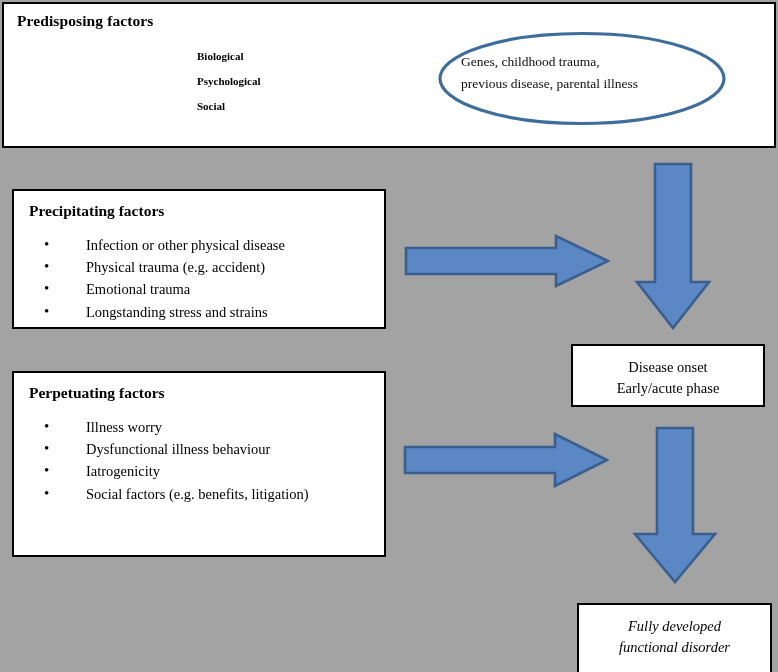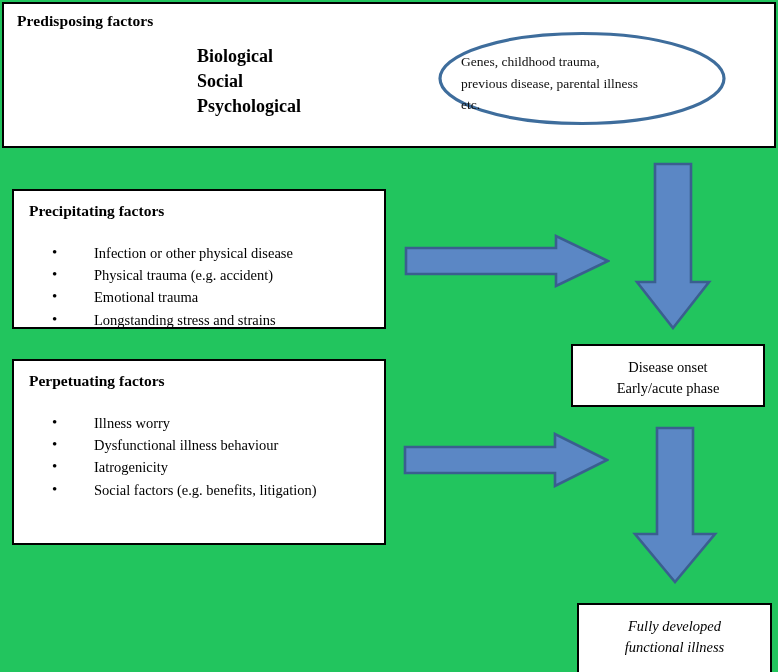--- a/index.html
+++ b/index.html
@@ -4,21 +4,21 @@
 <style>
   html, body {
     margin: 0;
     padding: 0;
     background: #ffffff;
   }
   #canvas {
     position: relative;
     width: 778px;
     height: 672px;
-    background: #22c55e;
+    background: #a3a3a3;
     font-family: "Liberation Serif", "DejaVu Serif", serif;
     overflow: hidden;
   }
 
   
   .box {
     position: absolute;
     box-sizing: border-box;
     background: #ffffff;
     border: 2px solid #000000;
@@ -37,21 +37,21 @@
     top: 8px;
     font-size: 15.5px;
     font-weight: bold;
     color: #000;
     letter-spacing: 0.1px;
   }
   #predisposing-list {
     position: absolute;
     left: 193px;
     top: 40px;
-    font-size: 18px;
+    font-size: 11px;
     font-weight: bold;
     line-height: 25px;
     color: #000;
   }
 
   
   #ellipse-wrap {
     position: absolute;
     left: 433px;
     top: 27px;
@@ -76,38 +76,38 @@
 
   
   #precipitating-box {
     left: 12px;
     top: 189px;
     width: 374px;
     height: 140px;
   }
   #perpetuating-box {
     left: 12px;
-    top: 359px;
+    top: 371px;
     width: 374px;
     height: 186px;
   }
   .factors-title {
     position: absolute;
     left: 15px;
     top: 11px;
     font-size: 15.5px;
     font-weight: bold;
     color: #000;
   }
   .factors-list {
     position: absolute;
     left: 14px;
     top: 43px;
     right: 6px;
-    margin: 8px;
+    margin: 0;
     padding: 0;
     list-style: none;
     font-size: 14.5px;
     line-height: 22.2px;
     color: #000;
   }
   .factors-list li {
     position: relative;
     padding-left: 58px;
   }
@@ -164,32 +164,31 @@
 </style>
 </head>
 <body>
 
 <div id="canvas">
 
   <div class="box" id="predisposing-box">
     <div id="predisposing-title">Predisposing factors</div>
     <div id="predisposing-list">
       <div>Biological</div>
+      <div>Psychological</div>
       <div>Social</div>
-      <div>Psychological</div>
     </div>
 
     <div id="ellipse-wrap">
       <svg width="290" height="95" viewBox="0 0 290 95" aria-hidden="true">
         <ellipse cx="145" cy="47.5" rx="142" ry="45" fill="#ffffff" stroke="#3E6D9C" stroke-width="3.2"></ellipse>
       </svg>
       <div id="ellipse-text">
         <div>Genes, childhood trauma,</div>
         <div>previous disease, parental illness</div>
-        <div>etc.</div>
       </div>
     </div>
   </div>
 
   <div class="box" id="precipitating-box">
     <div class="factors-title">Precipitating factors</div>
     <ul class="factors-list">
       <li>Infection or other physical disease</li>
       <li>Physical trauma (e.g. accident)</li>
       <li>Emotional trauma</li>
@@ -210,21 +209,21 @@
   <div class="box" id="disease-onset-box">
     <div class="stage-text">
       <div>Disease onset</div>
       <div>Early/acute phase</div>
     </div>
   </div>
 
   <div class="box" id="fully-developed-box">
     <div class="stage-text">
       <div>Fully developed</div>
-      <div>functional illness</div>
+      <div>functional disorder</div>
     </div>
   </div>
 
   <div class="arrow" id="arrow-right-1">
     <svg width="206" height="54" viewBox="0 0 206 54" aria-hidden="true">
       <polygon points="2,14 152,14 152,2 204,27 152,52 152,40 2,40" fill="#5B87C5" stroke="#3A5F8F" stroke-width="2.6" stroke-linejoin="miter"></polygon>
     </svg>
   </div>
 
   <div class="arrow" id="arrow-right-2">

